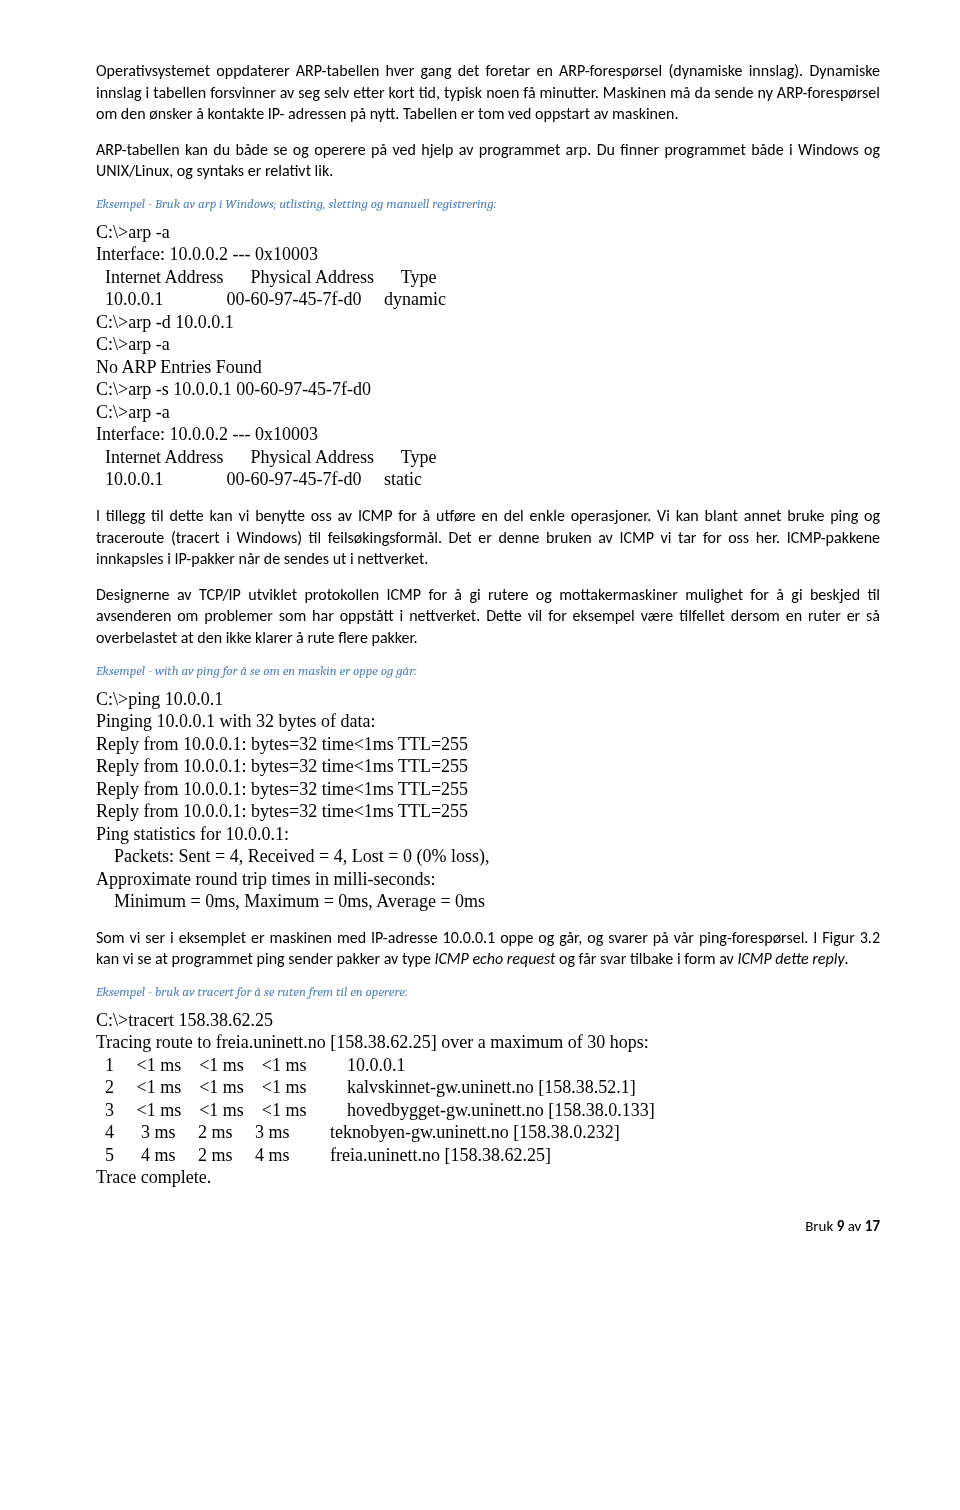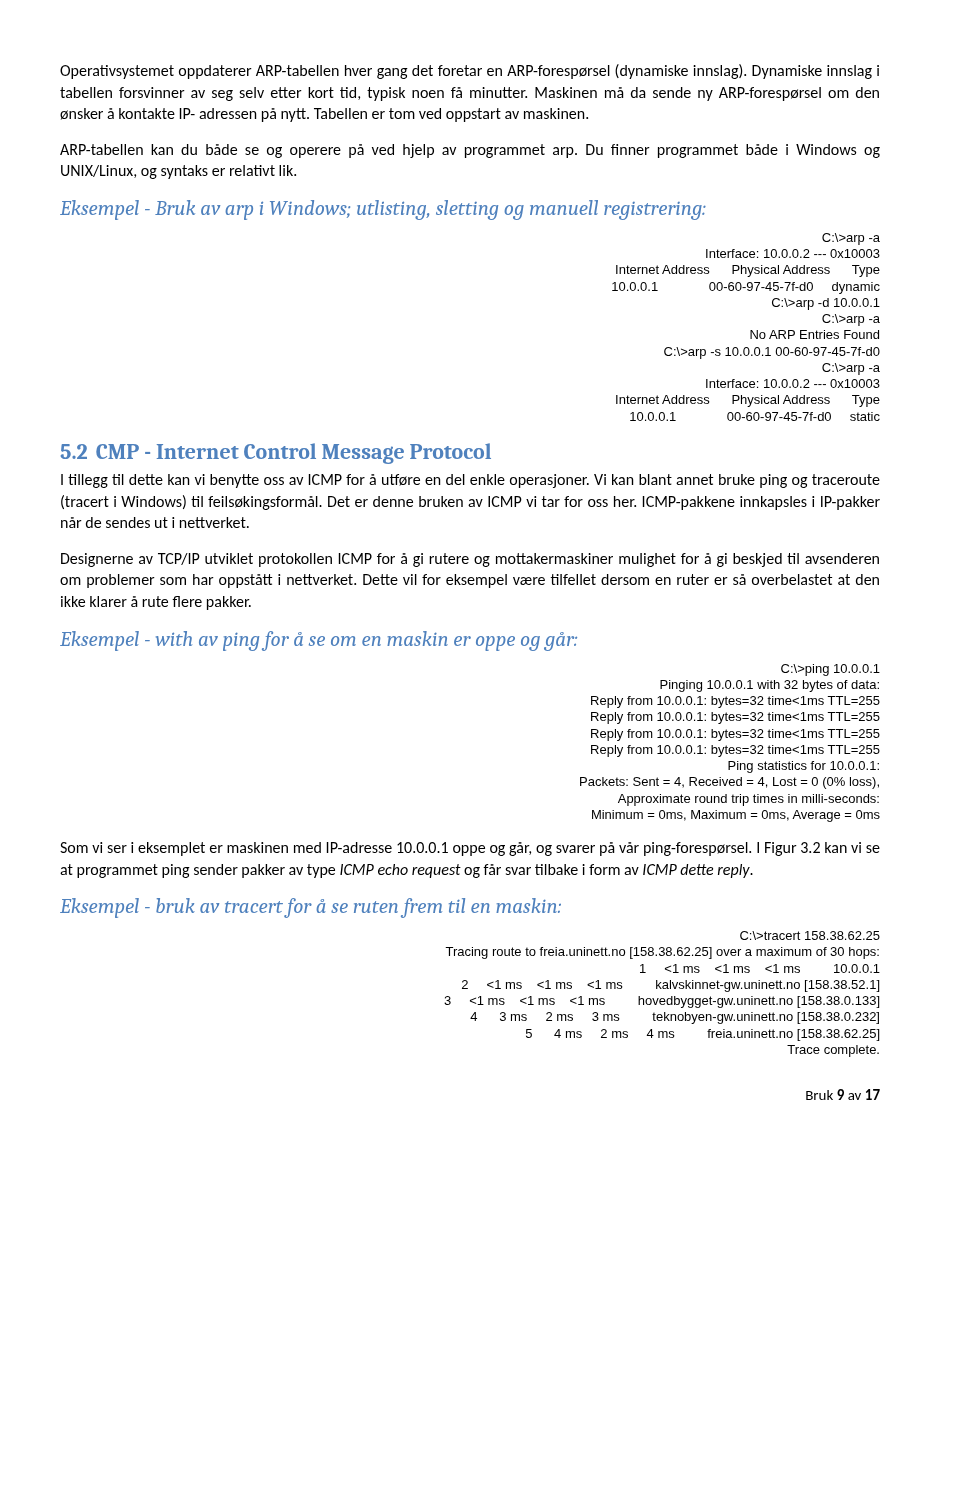--- a/index.html
+++ b/index.html
@@ -4,44 +4,43 @@
 <style>
   body {
     margin: 0;
     padding: 0;
     background: #fff;
     font-family: Calibri, Arial, sans-serif;
     color: #000;
     width: 960px;
   }
   .page {
-    padding: 60px 80px 40px 60px;
+    padding: 60px 80px 40px 96px;
     box-sizing: border-box;
     width: 960px;
     font-size: 16px;
   }
   .para {
     text-align: justify;
     line-height: 1.35;
     margin: 0 0 14px 0;
   }
   .example-heading {
     color: #4F81BD;
     font-style: italic;
     font-family: Cambria, Georgia, serif;
-    font-size: 21px;
+    font-size: 13px;
     margin: 12px 0 10px 0;
   }
   .code {
-    font-family: Liberation Sans, sans-serif;
+    font-family: Liberation Serif, serif;
     white-space: pre;
-    font-size: 13px;
+    font-size: 18px;
     line-height: 1.25;
     margin: 0 0 14px 0;
-    text-align: right;
   }
   .h2 {
     color: #4F81BD;
     font-family: Cambria, Georgia, serif;
     font-size: 22px;
     font-weight: bold;
     margin: 10px 0 4px 0;
   }
   .h2 .num { margin-right: 8px; }
   .footer {
@@ -68,23 +67,20 @@
   10.0.0.1              00-60-97-45-7f-d0     dynamic
 C:\&gt;arp -d 10.0.0.1
 C:\&gt;arp -a
 No ARP Entries Found
 C:\&gt;arp -s 10.0.0.1 00-60-97-45-7f-d0
 C:\&gt;arp -a
 Interface: 10.0.0.2 --- 0x10003
   Internet Address      Physical Address      Type
   10.0.0.1              00-60-97-45-7f-d0     static</div>
 
-  <div class="h2">
-    <span class="num">5.2</span><span>CMP - Internet Control Message Protocol</span>
-  </div>
 
   <p class="para">I tillegg til dette kan vi benytte oss av ICMP for å utføre en del enkle operasjoner. Vi kan blant annet bruke ping og traceroute (tracert i Windows) til feilsøkingsformål. Det er denne bruken av ICMP vi tar for oss her. ICMP-pakkene innkapsles i IP-pakker når de sendes ut i nettverket.</p>
 
   <p class="para">Designerne av TCP/IP utviklet protokollen ICMP for å gi rutere og mottakermaskiner mulighet for å gi beskjed til avsenderen om problemer som har oppstått i nettverket. Dette vil for eksempel være tilfellet dersom en ruter er så overbelastet at den ikke klarer å rute flere pakker.</p>
 
   <div class="example-heading">Eksempel - with av ping for å se om en maskin er oppe og går:</div>
 
   <div class="code">C:\&gt;ping 10.0.0.1
 Pinging 10.0.0.1 with 32 bytes of data:
 Reply from 10.0.0.1: bytes=32 time&lt;1ms TTL=255
@@ -93,21 +89,21 @@
 Reply from 10.0.0.1: bytes=32 time&lt;1ms TTL=255
 Ping statistics for 10.0.0.1:
     Packets: Sent = 4, Received = 4, Lost = 0 (0% loss),
 Approximate round trip times in milli-seconds:
     Minimum = 0ms, Maximum = 0ms, Average = 0ms</div>
 
   <p class="para">
     <span>Som vi ser i eksemplet er maskinen med IP-adresse 10.0.0.1 oppe og går, og svarer på vår ping-forespørsel. I Figur 3.2 kan vi se at programmet ping sender pakker av type </span><i>ICMP echo request</i><span> og får svar tilbake i form av </span><i>ICMP dette reply</i><span>.</span>
   </p>
 
-  <div class="example-heading">Eksempel - bruk av tracert for å se ruten frem til en maskin:</div>
+  <div class="example-heading">Eksempel - bruk av tracert for å se ruten frem til en operere:</div>
 
   <div class="code">C:\&gt;tracert 158.38.62.25
 Tracing route to freia.uninett.no [158.38.62.25] over a maximum of 30 hops:
   1     &lt;1 ms    &lt;1 ms    &lt;1 ms         10.0.0.1
   2     &lt;1 ms    &lt;1 ms    &lt;1 ms         kalvskinnet-gw.uninett.no [158.38.52.1]
   3     &lt;1 ms    &lt;1 ms    &lt;1 ms         hovedbygget-gw.uninett.no [158.38.0.133]
   4      3 ms     2 ms     3 ms         teknobyen-gw.uninett.no [158.38.0.232]
   5      4 ms     2 ms     4 ms         freia.uninett.no [158.38.62.25]
 Trace complete.</div>
 

